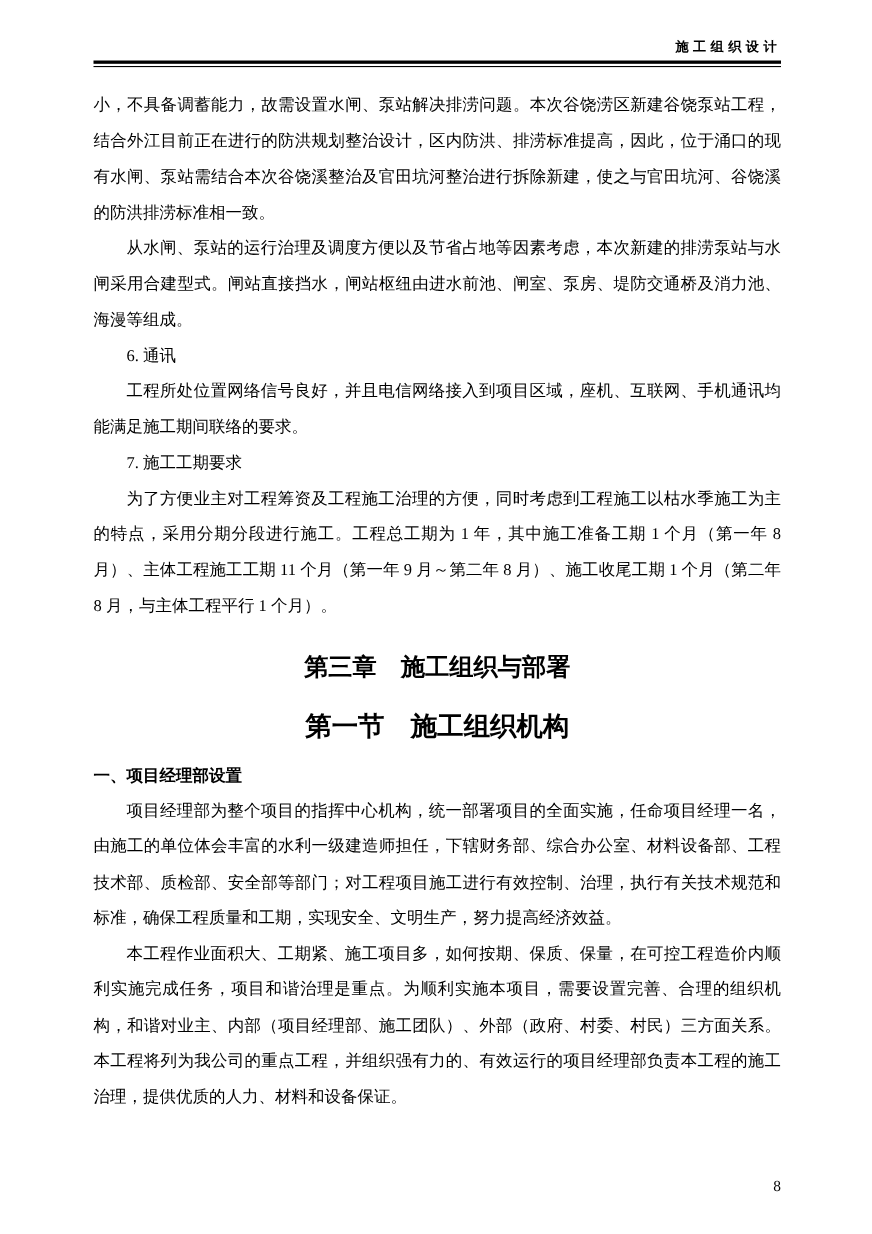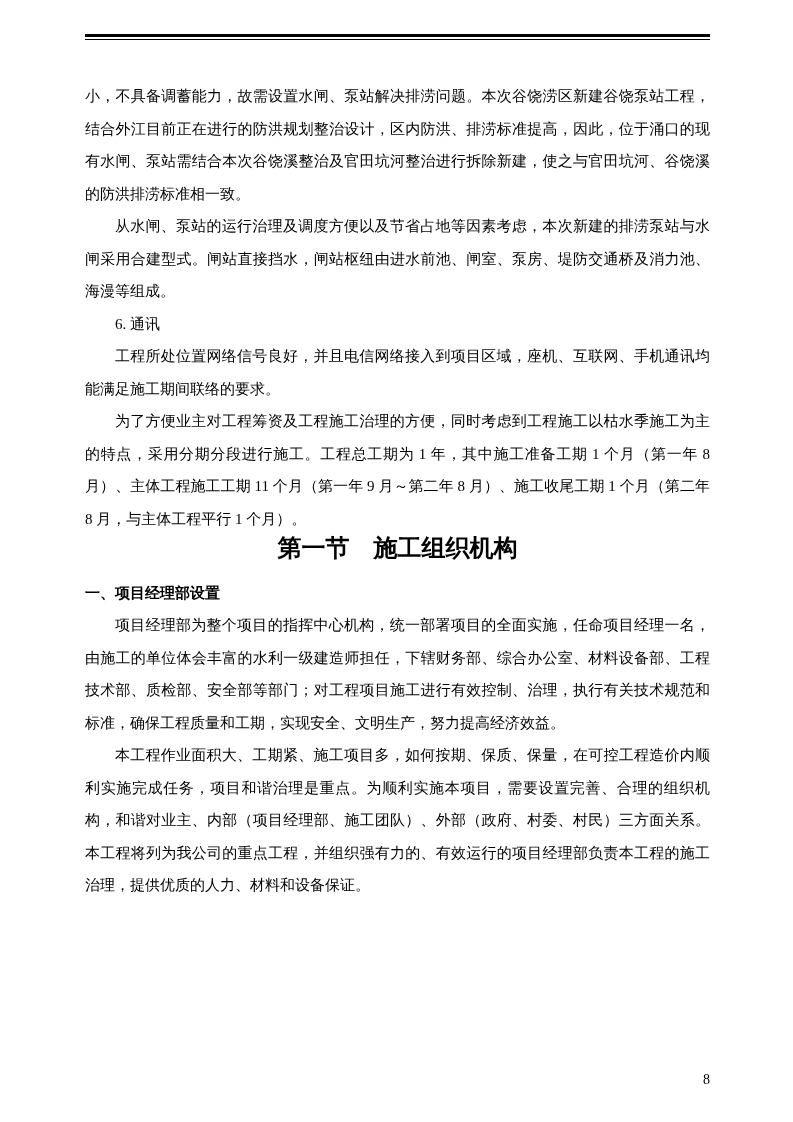--- a/index.html
+++ b/index.html
@@ -83,30 +83,33 @@
     right: 83px;
     font-size: 14px;
   }
 </style>
 </head>
 <body>
 
 <div class="page">
 
   <div class="header">
+    <div class="header-title">施工组织设计</div>
     <div class="header-rule"></div>
   </div>
 
   <div class="content">
     <p class="no-indent">小，不具备调蓄能力，故需设置水闸、泵站解决排涝问题。本次谷饶涝区新建谷饶泵站工程，结合外江目前正在进行的防洪规划整治设计，区内防洪、排涝标准提高，因此，位于涌口的现有水闸、泵站需结合本次谷饶溪整治及官田坑河整治进行拆除新建，使之与官田坑河、谷饶溪的防洪排涝标准相一致。</p>
     <p>从水闸、泵站的运行治理及调度方便以及节省占地等因素考虑，本次新建的排涝泵站与水闸采用合建型式。闸站直接挡水，闸站枢纽由进水前池、闸室、泵房、堤防交通桥及消力池、海漫等组成。</p>
     <p>6. 通讯</p>
     <p>工程所处位置网络信号良好，并且电信网络接入到项目区域，座机、互联网、手机通讯均能满足施工期间联络的要求。</p>
+    <p>7. 施工工期要求</p>
     <p>为了方便业主对工程筹资及工程施工治理的方便，同时考虑到工程施工以枯水季施工为主的特点，采用分期分段进行施工。工程总工期为 1 年，其中施工准备工期 1 个月（第一年 8 月）、主体工程施工工期 11 个月（第一年 9 月～第二年 8 月）、施工收尾工期 1 个月（第二年 8 月，与主体工程平行 1 个月）。</p>
 
+    <p class="chapter-heading">第三章　施工组织与部署</p>
 
     <p class="section-heading">第一节　施工组织机构</p>
 
     <p class="subsection-heading">一、项目经理部设置</p>
 
     <p>项目经理部为整个项目的指挥中心机构，统一部署项目的全面实施，任命项目经理一名，由施工的单位体会丰富的水利一级建造师担任，下辖财务部、综合办公室、材料设备部、工程技术部、质检部、安全部等部门；对工程项目施工进行有效控制、治理，执行有关技术规范和标准，确保工程质量和工期，实现安全、文明生产，努力提高经济效益。</p>
     <p>本工程作业面积大、工期紧、施工项目多，如何按期、保质、保量，在可控工程造价内顺利实施完成任务，项目和谐治理是重点。为顺利实施本项目，需要设置完善、合理的组织机构，和谐对业主、内部（项目经理部、施工团队）、外部（政府、村委、村民）三方面关系。本工程将列为我公司的重点工程，并组织强有力的、有效运行的项目经理部负责本工程的施工治理，提供优质的人力、材料和设备保证。</p>
   </div>
 
   <div class="page-number">8</div>

